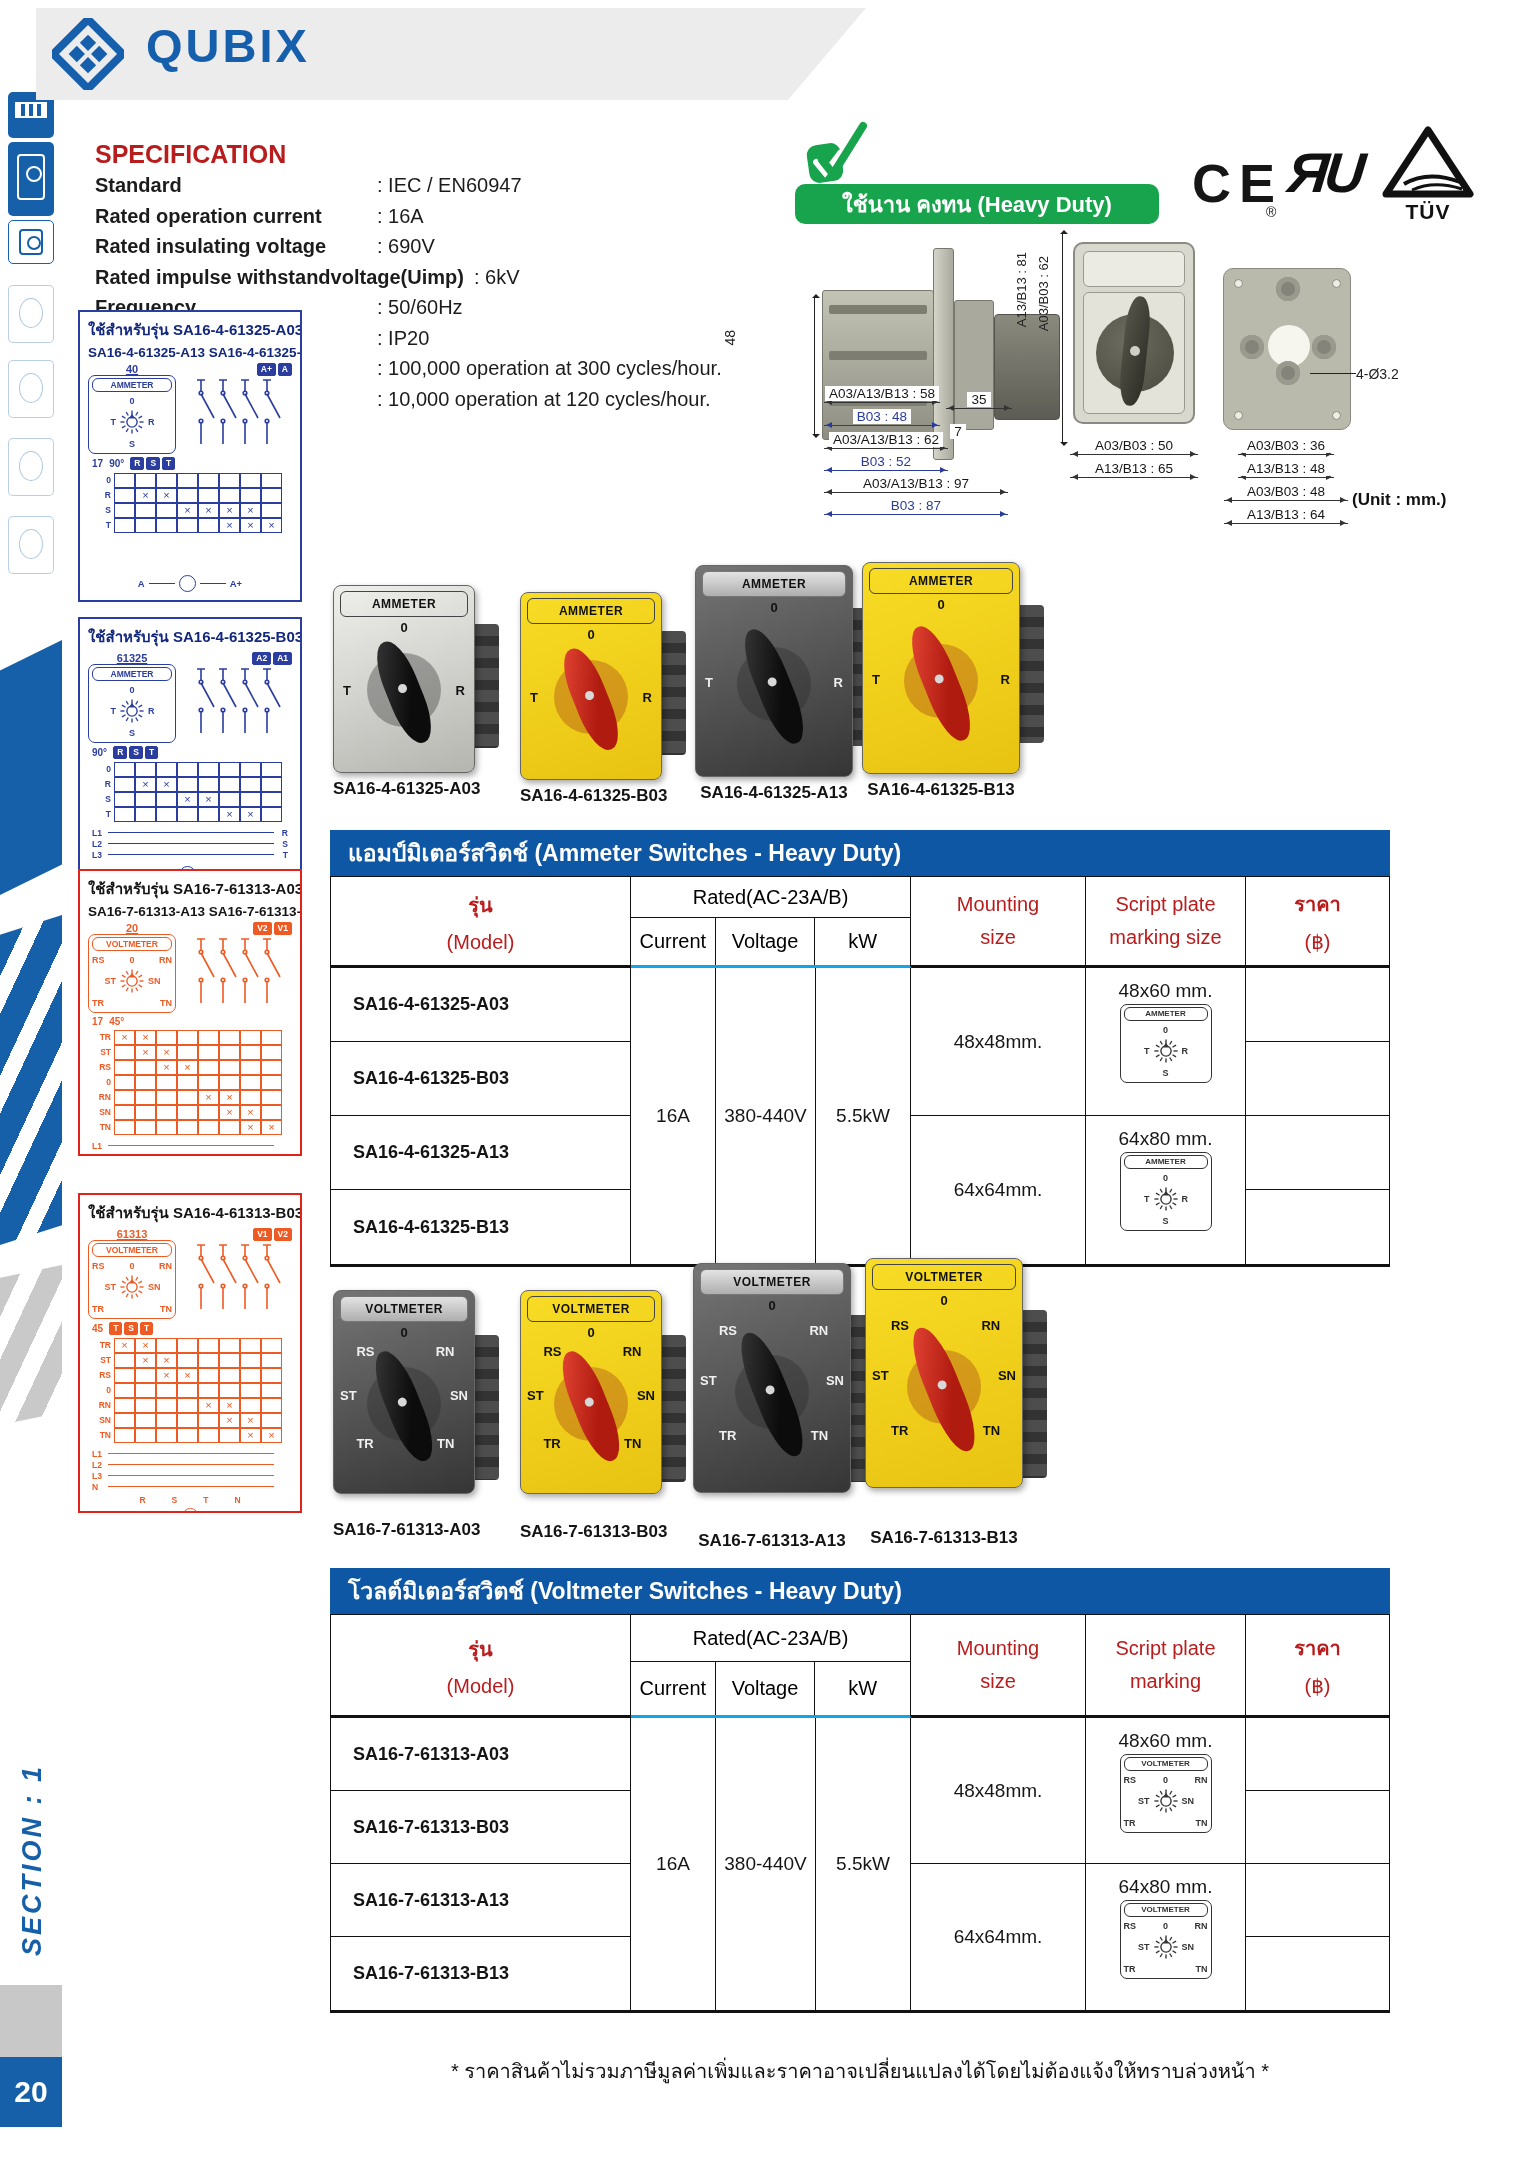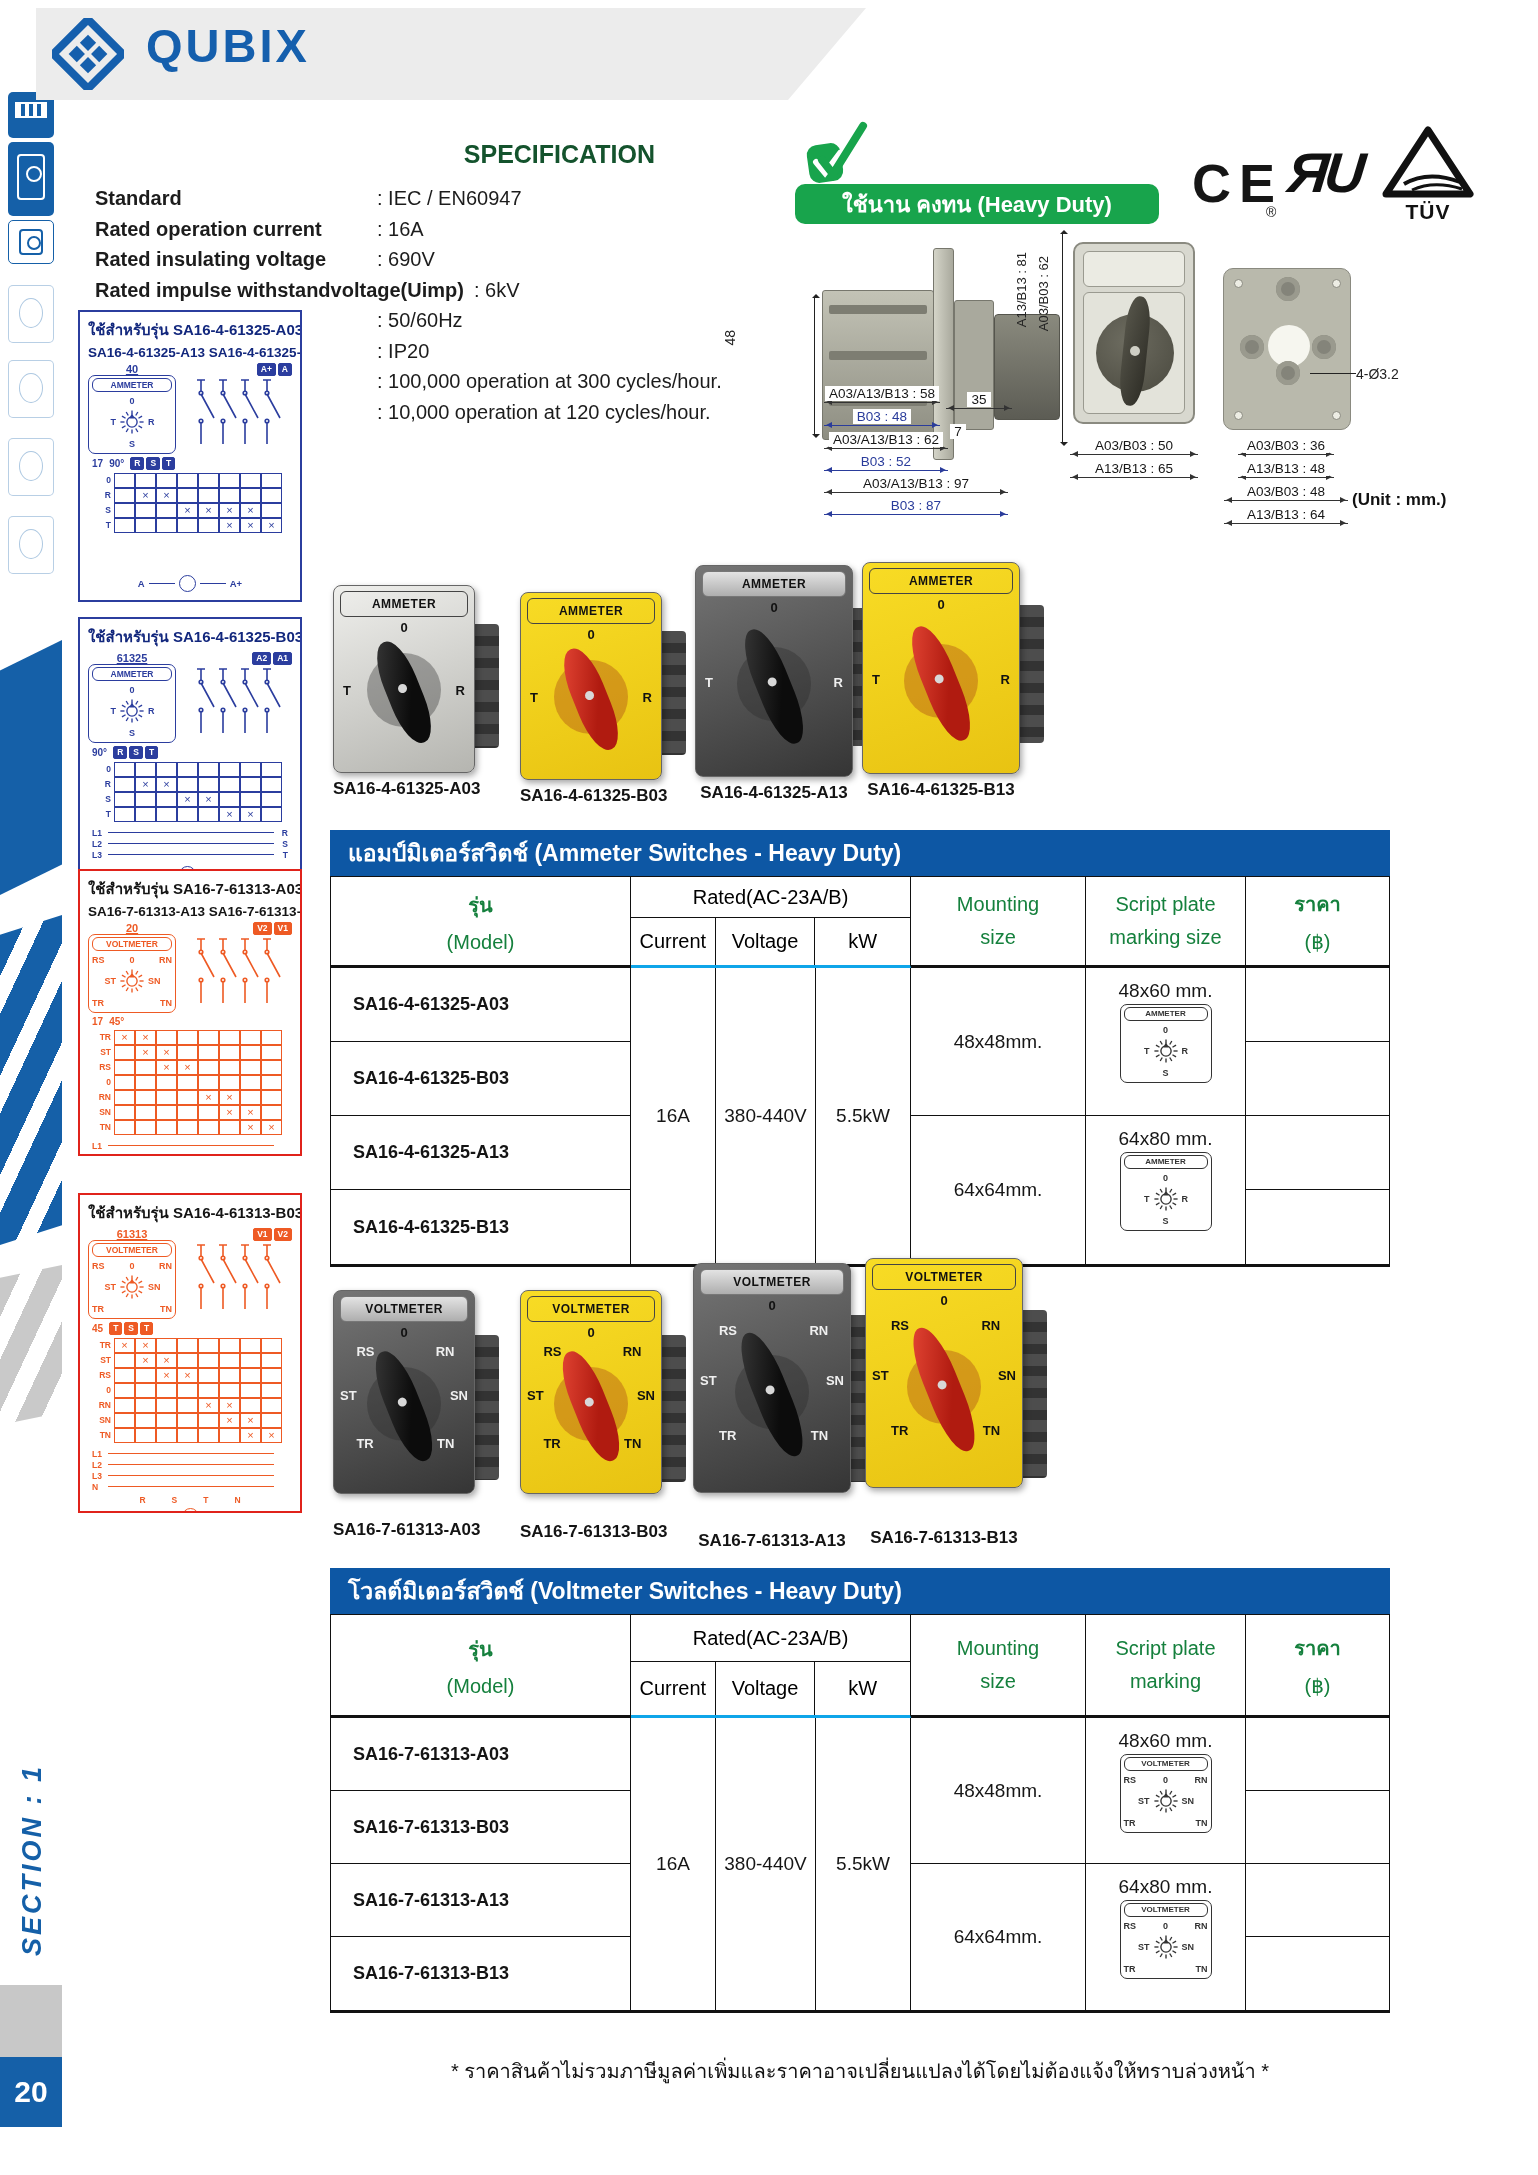--- a/index.html
+++ b/index.html
@@ -28,21 +28,21 @@
   
   .banner{position:absolute;left:36px;top:8px;width:830px;height:92px;background:#ececec;clip-path:polygon(0 0,100% 0,calc(100% - 78px) 100%,0 100%);}
   .logo{position:absolute;left:52px;top:18px;display:flex;align-items:flex-start;gap:22px;}
   .logo-text{color:#155fad;font-size:47px;font-weight:800;letter-spacing:3px;}
   .title-block{position:absolute;left:520px;top:16px;width:450px;text-align:center;}
   .title-th{font-size:33px;font-weight:800;color:#111;}
   .title-en{font-size:29px;font-weight:800;color:#111;margin-top:6px;letter-spacing:1px;}
 
   
   .spec{position:absolute;left:95px;top:140px;width:560px;}
-  .spec-h{font-size:25px;font-weight:800;color:#14532d;margin-bottom:18px;text-align:right;}
+  .spec-h{font-size:25px;font-weight:800;color:#b91c1c;margin-bottom:5px;}
   .spec-row{display:flex;font-size:20px;color:#1c1c1c;margin-bottom:7.5px;}
   .spec-row .lb{width:282px;font-weight:600;flex:none;}
   .spec-row.wide .lb{width:auto;margin-right:10px;}
   .spec-row .vl{font-weight:400;white-space:nowrap;}
 
   
   .badge{position:absolute;left:795px;top:184px;width:364px;height:40px;background:#18a44c;border-radius:10px;color:#fff;font-size:22px;font-weight:700;display:flex;align-items:center;justify-content:center;}
   .checkmark{position:absolute;left:798px;top:118px;width:78px;height:72px;}
   .ce{position:absolute;left:1192px;top:152px;font-size:54px;font-weight:700;letter-spacing:8px;color:#161616;}
   .reg{position:absolute;left:1266px;top:204px;font-size:14px;color:#161616;}
@@ -164,21 +164,21 @@
 
   
   .tbl{position:absolute;width:1060px;}
   .tband{height:46px;background:#0d57a4;color:#fff;font-size:23px;font-weight:700;display:flex;align-items:center;padding-left:18px;}
   .tgrid{display:grid;grid-template-columns:300px 85px 100px 95px 175px 160px auto;border:1.5px solid #111;border-bottom:3px solid #111;background:#fff;}
   .t1 .tgrid{grid-template-rows:91px repeat(4,74px);}
   .t2 .tgrid{grid-template-rows:103px repeat(4,73px);}
   .cell{border-right:1.3px solid #111;border-bottom:1.3px solid #111;display:flex;align-items:center;justify-content:center;}
   .cell.lastcol{border-right:none;}
   .cell.lastrow{border-bottom:none;}
-  .th{flex-direction:column;font-size:20px;color:#15803d;gap:10px;border-bottom:3px solid #111;}
+  .th{flex-direction:column;font-size:20px;color:#b91c1c;gap:10px;border-bottom:3px solid #111;}
   .th .thai{font-weight:700;}
   .rated{grid-column:2/5;grid-row:1;display:flex;flex-direction:column;border-right:1.3px solid #111;border-bottom:3px solid #0ea5e9;}
   .rated-top{flex:1;display:flex;align-items:center;justify-content:center;font-size:20px;border-bottom:1.3px solid #111;}
   .rated-sub{flex:1.15;display:grid;grid-template-columns:85fr 100fr 95fr;}
   .rated-sub span{display:flex;align-items:center;justify-content:center;font-size:20px;border-right:1.3px solid #111;}
   .rated-sub span:last-child{border-right:none;}
   .td-model{justify-content:flex-start;padding-left:22px;font-size:18px;font-weight:700;color:#141414;}
   .td-val{font-size:19px;color:#161616;}
   .scrcell{flex-direction:column;justify-content:flex-start;padding-top:12px;gap:2px;}
   .scr-size{font-size:19px;color:#161616;}

